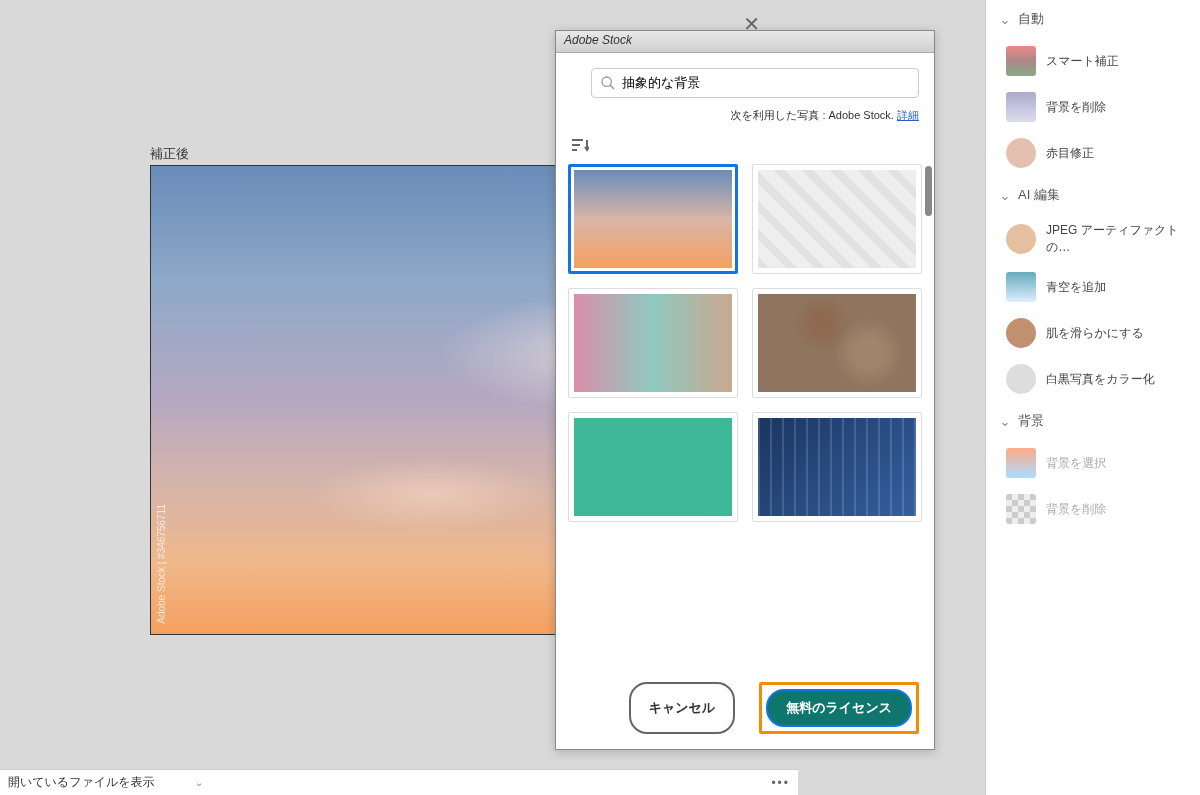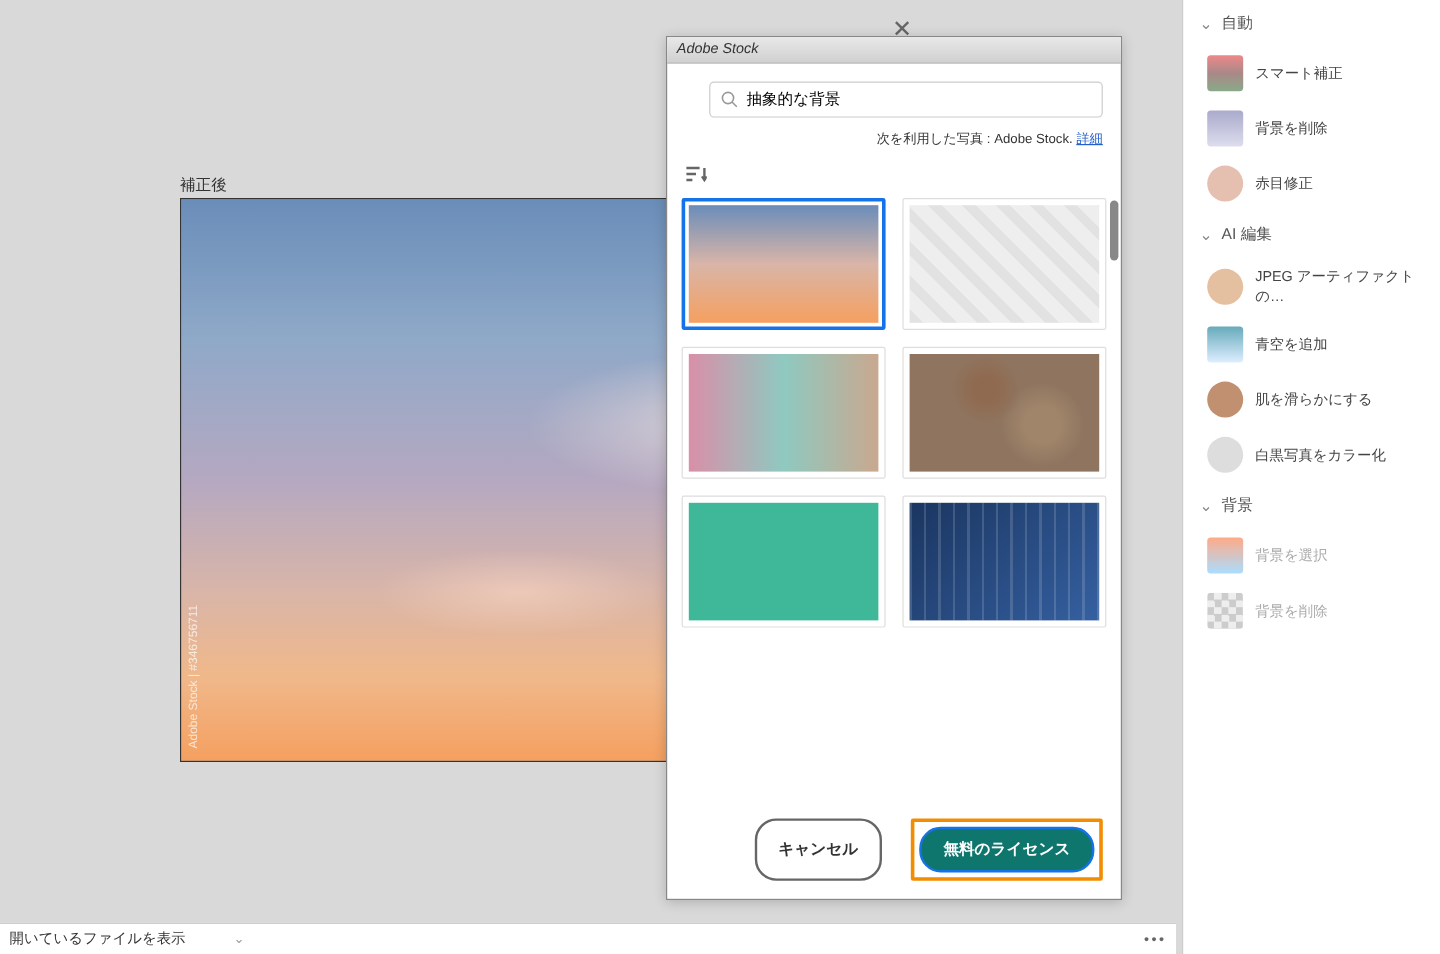--- a/index.html
+++ b/index.html
@@ -51,21 +51,21 @@
 .sidebar { position: absolute; right: 0; top: 0; width: 215px; height: 795px; background: #fff; border-left: 1px solid #ccc; overflow-y: auto; }
 .section-header { display: flex; align-items: center; padding: 10px 12px; font-size: 13px; color: #555; cursor: pointer; }
 .chev { width: 14px; height: 14px; margin-right: 6px; display: inline-flex; align-items: center; justify-content: center; color: #888; }
 .sidebar-item { display: flex; align-items: center; padding: 8px 12px 8px 20px; font-size: 12px; color: #444; cursor: pointer; }
 .sidebar-item.dim { color: #aaa; }
 .sb-thumb { width: 30px; height: 30px; border-radius: 3px; margin-right: 10px; flex-shrink: 0; }
 .sb1{background:linear-gradient(#e88,#a88,#8a8);} .sb2{background:#d9c040;} .sb3{background:linear-gradient(#aac,#dde);} .sb4{background:#e5c0b0;border-radius:50%;}
 .sb5{background:#e5c0a0;border-radius:50%;} .sb6{background:linear-gradient(#6ab,#def);} .sb7{background:#c09070;border-radius:50%;} .sb8{background:#ddd;border-radius:50%;}
 .sb9{background:linear-gradient(#fa8,#adf);} .sb10{background:conic-gradient(#eee 25%,#ccc 0 50%,#eee 0 75%,#ccc 0);background-size:12px 12px;} .sb11{background:#dda040;}
 
-.bottom-bar { position: absolute; left: 0; bottom: 0; width: 980px; height: 26px; background: #fff; border-top: 1px solid #ccc; display: flex; align-items: center; padding: 0 8px; font-size: 12px; color: #333; justify-content: space-between; }
+.bottom-bar { position: absolute; left: 0; bottom: 0; width: 798px; height: 26px; background: #fff; border-top: 1px solid #ccc; display: flex; align-items: center; padding: 0 8px; font-size: 12px; color: #333; justify-content: space-between; }
 .bb-left { display: flex; align-items: center; gap: 40px; }
 .bb-chev { color: #999; font-size: 11px; }
 .bb-dots { color: #666; letter-spacing: 2px; }
 </style>
 </head>
 <body>
 
 <div class="canvas-area">
   <div class="canvas-label">補正後</div>
   <div class="canvas-image">

